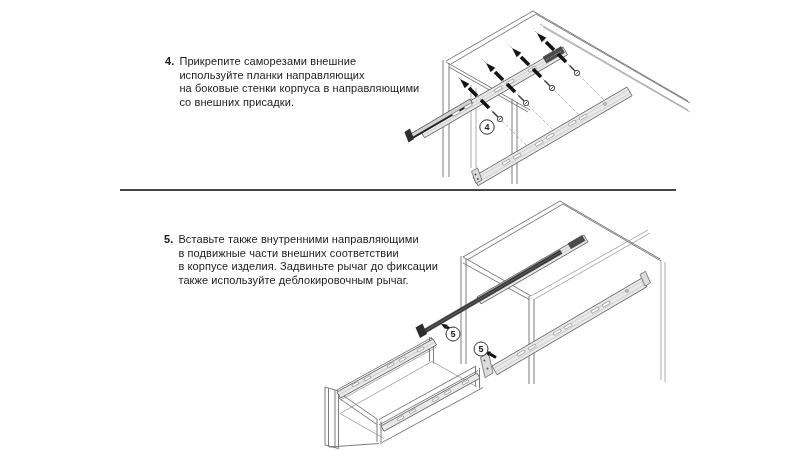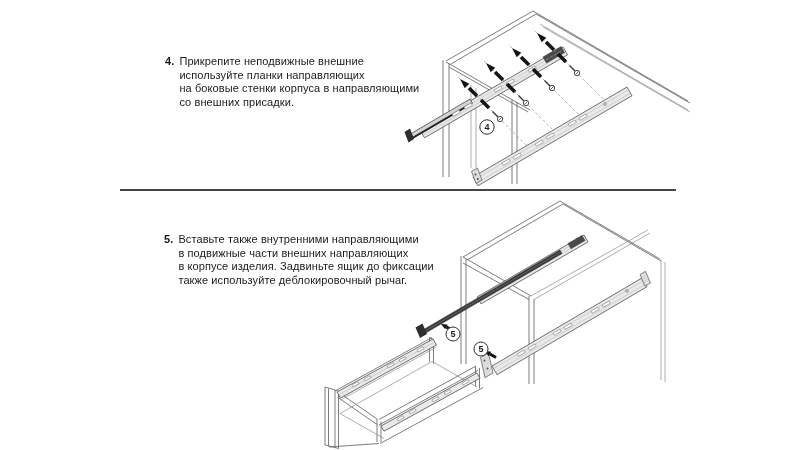--- a/index.html
+++ b/index.html
@@ -40,34 +40,34 @@
     font-family:"Liberation Sans","DejaVu Sans",sans-serif;}
   .capGray{fill:#dcdcdc;stroke:#555555;stroke-width:0.7;}
   .arrowTail{stroke:#111111;stroke-width:3;fill:none;}
 </style>
 </head>
 <body>
 
 <div class="step" id="step4">
   <span class="num">4.</span>
   <span class="lines">
-    <div>Прикрепите неподвижные внешние</div>
+    <div>Прикрепите саморезами внешние</div>
     <div>используйте планки направляющих</div>
     <div>на боковые стенки корпуса в направляющими</div>
     <div>со внешних присадки.</div>
   </span>
 </div>
 
 <div class="step" id="step5">
   <span class="num">5.</span>
   <span class="lines">
     <div>Вставьте также внутренними направляющими</div>
-    <div>в подвижные части внешних направляющих</div>
-    <div>в корпусе изделия. Задвиньте ящик до фиксации</div>
-    <div>также используйте деблокировочный рычаг.</div>
+    <div>в подвижные части внешних соответствии</div>
+    <div>в корпусе изделия. Задвиньте рычаг до фиксации</div>
+    <div>также используйте деблокировочным рычаг.</div>
   </span>
 </div>
 
 <div class="divider"></div>
 
 <svg id="fig-top" class="fig" viewBox="380 0 320 190">
   <g>
     <path class="frame" d="M443,60 V177 M449,63 V177"></path>
     <path class="frame" d="M446,61 L533,11 M451,64 L536,14"></path>
     <path class="frame" d="M533,11 L688,101 M536,14 L690,103"></path>

